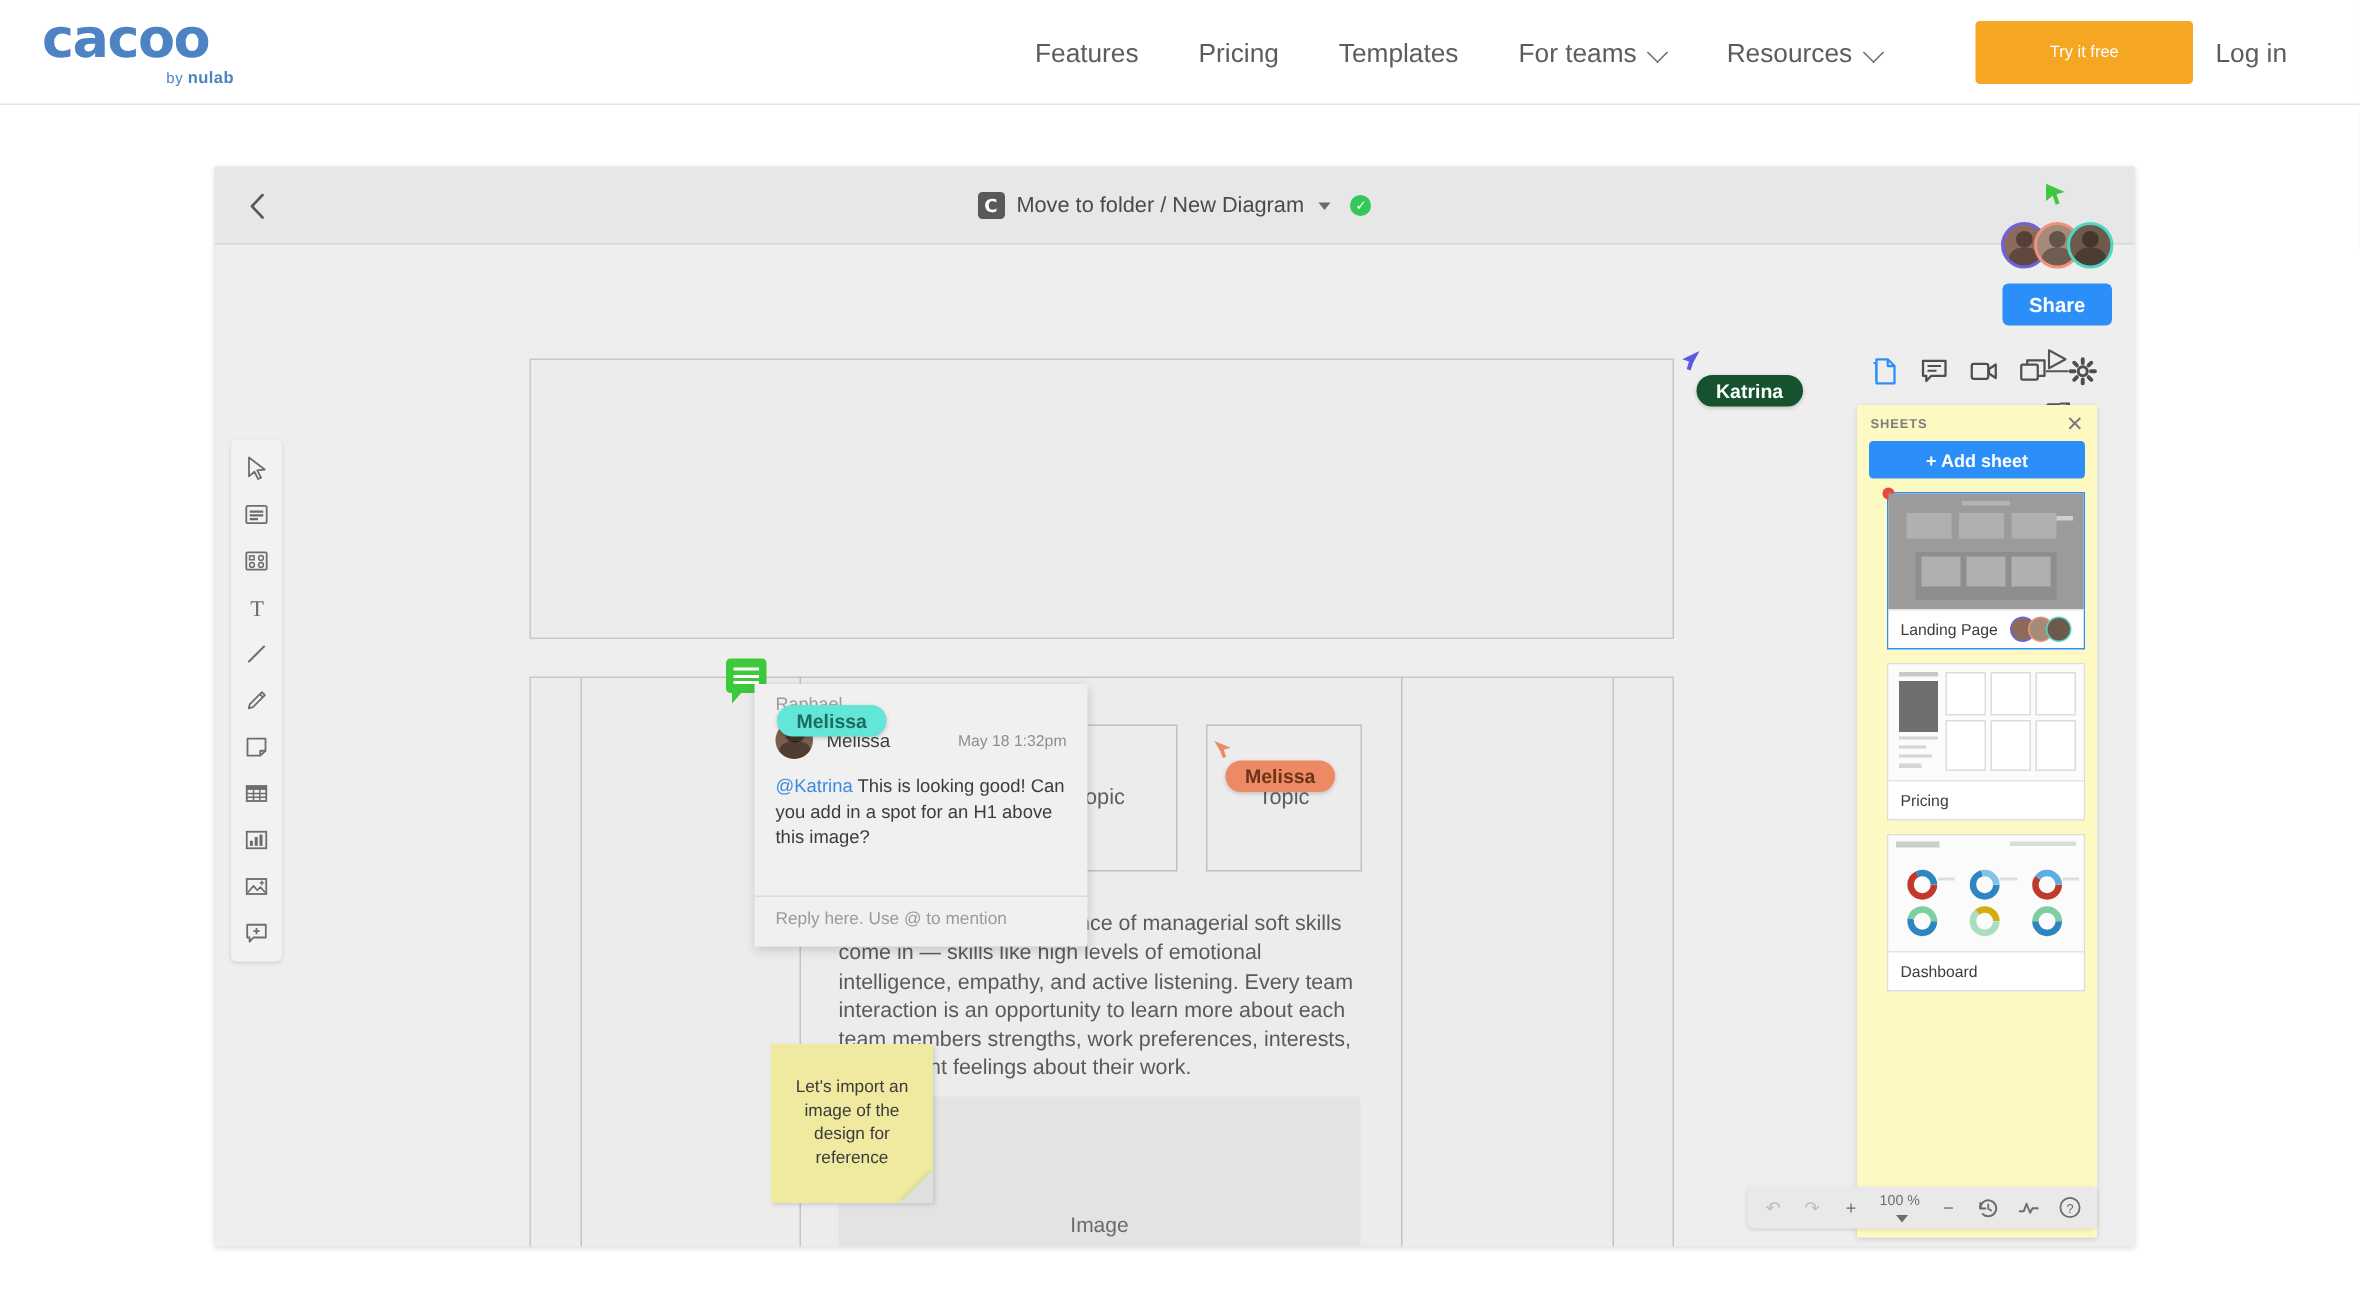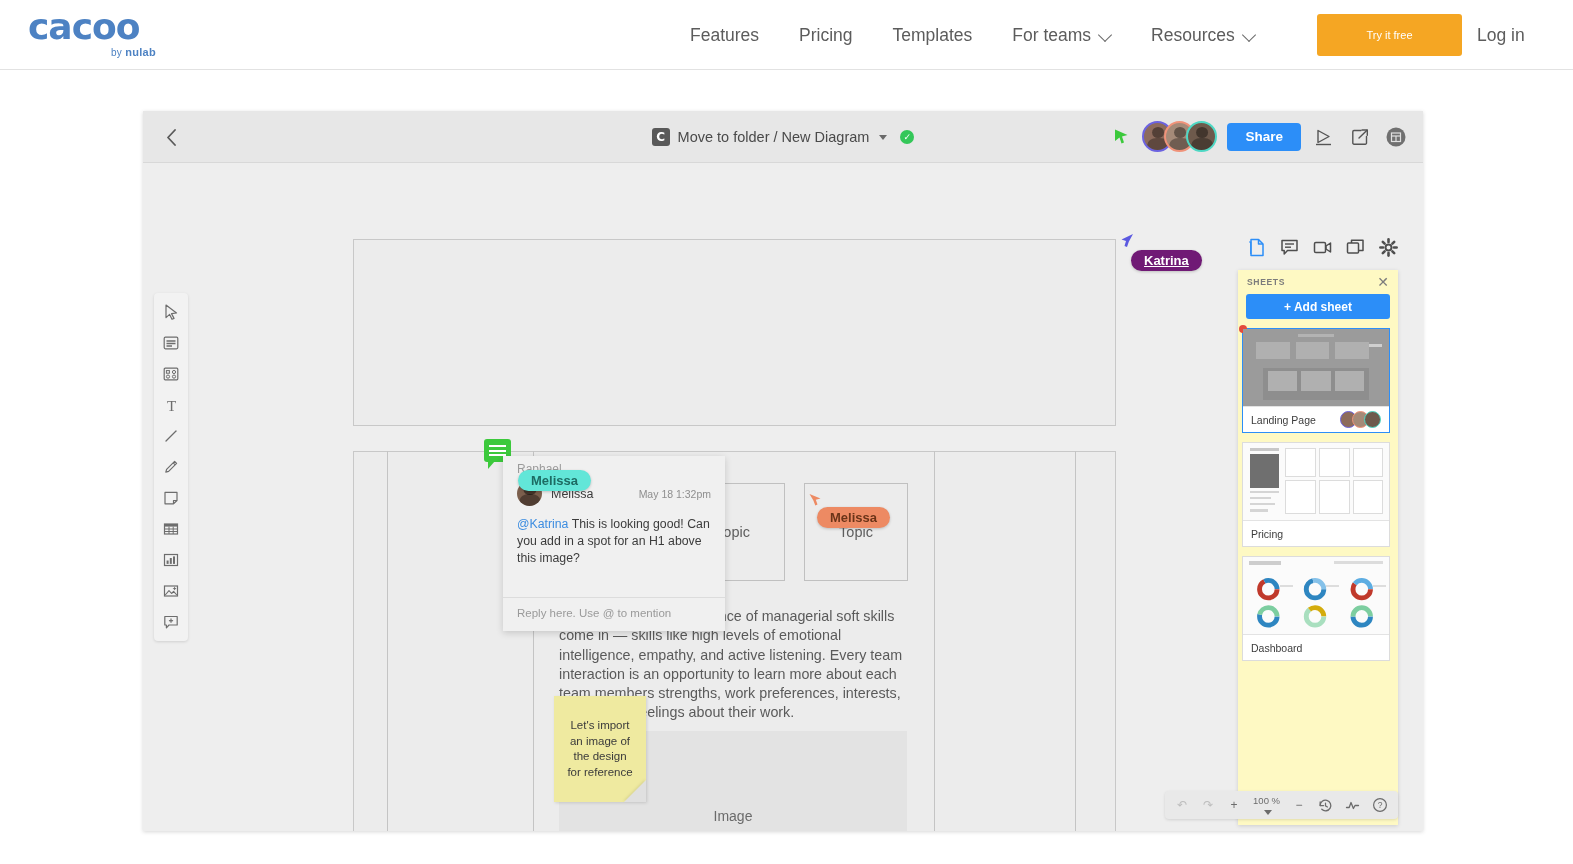--- a/index.html
+++ b/index.html
@@ -102,21 +102,21 @@
   }
   .saved-dot {
     width: 14px; height: 14px; border-radius: 50%;
     background: #34c759; margin-left: 5px;
     display: flex; align-items: center; justify-content: center;
     color: #fff; font-size: 9px;
   }
 
   .hdr-right {
     position: absolute; right: 14px; top: 10px;
-    display: flex; align-items: center; gap: 10px;
+    display: flex; align-items: center; gap: 10px; flex-direction: column;
   }
   .green-cursor { width: 17px; height: 17px; position: relative; margin-right: 2px; }
   .avatar-stack { display: flex; align-items: center; }
   .av {
     width: 31px; height: 31px; border-radius: 50%;
     border: 2.5px solid #fff; margin-left: -9px;
     background: #b9a99a; overflow: hidden; position: relative;
   }
   .av:first-child { margin-left: 0; }
   .av.r1 { border-color: #6c63e0; background: #8d6b5c; }
@@ -249,21 +249,21 @@
   }
 
   
   .tag {
     position: absolute; border-radius: 12px; padding: 3px 13px;
     font-size: 13px; font-weight: 700;
     box-shadow: 0 1px 3px rgba(0,0,0,.2);
     white-space: nowrap;
   }
   .tag-melissa { background: #62e6d8; color: #1d6b63; }
-  .tag-katrina { background: #701a75; color: #ffffff; text-decoration: underline; }
+  .tag-katrina { background: #14532d; color: #ffffff; }
   .tag-russell { background: #ed8a63; color: #6b3418; }
   .cursor-arrow { position: absolute; width: 16px; height: 18px; }
 
   
   .panel-icons {
     position: absolute; right: 22px; top: 72px;
     display: flex; align-items: center; gap: 8px;
   }
   .panel-icon {
     width: 25px; height: 25px; cursor: pointer; color: #4e4e4e;
@@ -282,21 +282,21 @@
     padding: 0 9px; justify-content: space-between;
   }
   .sheets-title { font-size: 8.6px; font-weight: 700; color: #7c7c7c; letter-spacing: .6px; }
   .sheets-close { font-size: 14px; color: #7c7c7c; cursor: pointer; line-height: 1; }
   .btn-addsheet {
     margin: 0 8px; height: 25px; background: #2c8ef8; color: #fff;
     font-size: 12px; font-weight: 700; border-radius: 3px;
     display: flex; align-items: center; justify-content: center; cursor: pointer;
   }
   .sheet-card {
-    margin: 9px 8px 0 4px; background: #fff; cursor: pointer;
+    margin: 9px 8px 0 20px; background: #fff; cursor: pointer;
     border: 1px solid #dcdcdc; position: relative;
   }
   .sheet-card.selected { border: 1.5px solid #2c8ef8; }
   .sheet-dot {
     position: absolute; left: -4px; top: -4px; width: 8px; height: 8px;
     border-radius: 50%; background: #e44b3c;
   }
   .sheet-thumb { height: 77px; position: relative; overflow: hidden; }
   .sheet-label {
     height: 26px; display: flex; align-items: center;
@@ -510,21 +510,21 @@
     <div class="topic-box" style="left:661px; top:320px; width:104px; height:98px;">
       <span>Topic</span>
     </div>
 
     <div class="body-text" style="left:416px; top:444px;">This is where the importance of managerial soft skills come in — skills like high levels of emotional intelligence, empathy, and active listening. Every team interaction is an opportunity to learn more about each team members strengths, work preferences, interests, and current feelings about their work.</div>
 
     <div class="img-ph" style="left:416px; top:568px; width:348px; height:170px;">
       <span>Image</span>
     </div>
 
-    <div class="sticky" style="left:371px; top:533px; width:92px; height:106px;margin-left:40px;">
+    <div class="sticky" style="left:371px; top:533px; width:108px; height:106px;">
       <span>Let's import an image of the design for reference</span>
     </div>
 
     <div class="cursor-arrow" style="left:976px; top:70px;">
       <svg width="16" height="18" viewBox="0 0 16 18">
           <path d="M14 1 L2.5 6.5 L7 8 L5.5 13 L8 14 L9.8 8.8 L14 1 Z" fill="#5b59e0"></path>
         </svg>
     </div>
     <div class="tag tag-katrina" style="left:988px; top:87px;">Katrina</div>
 

